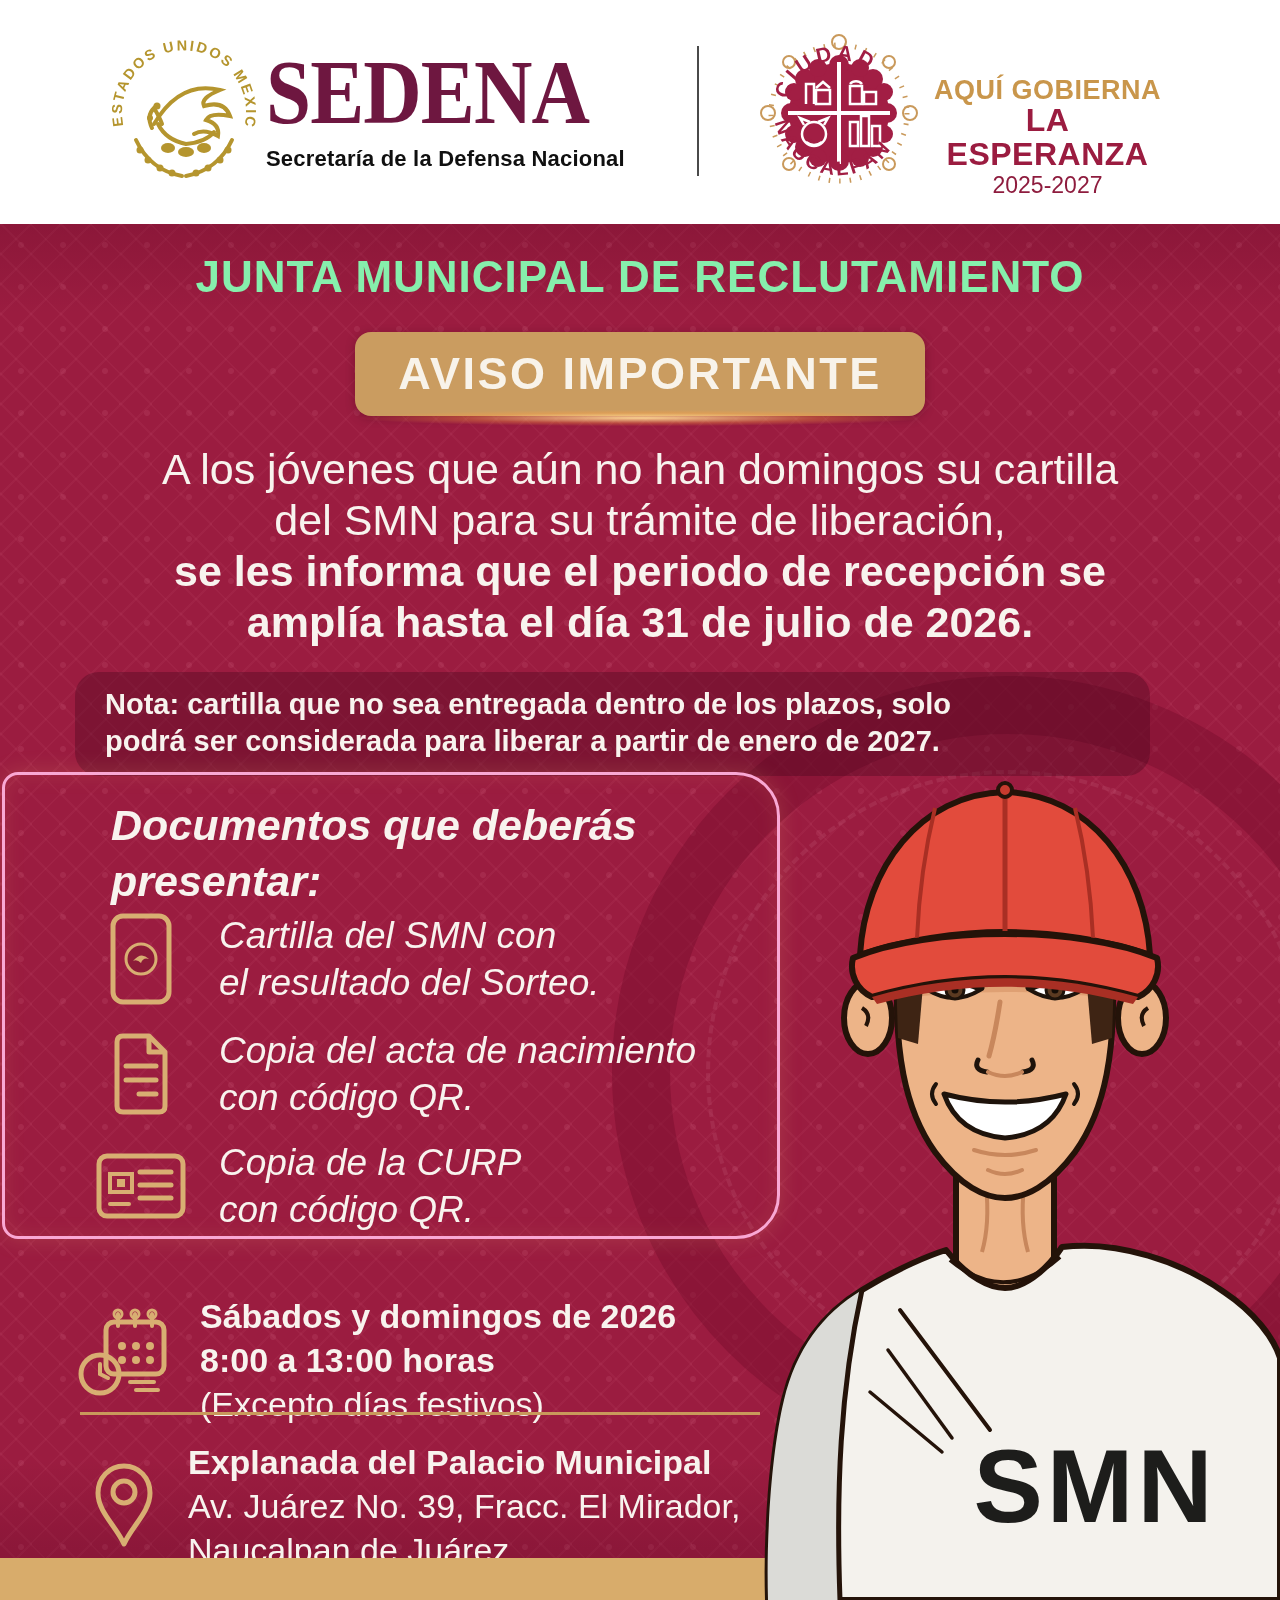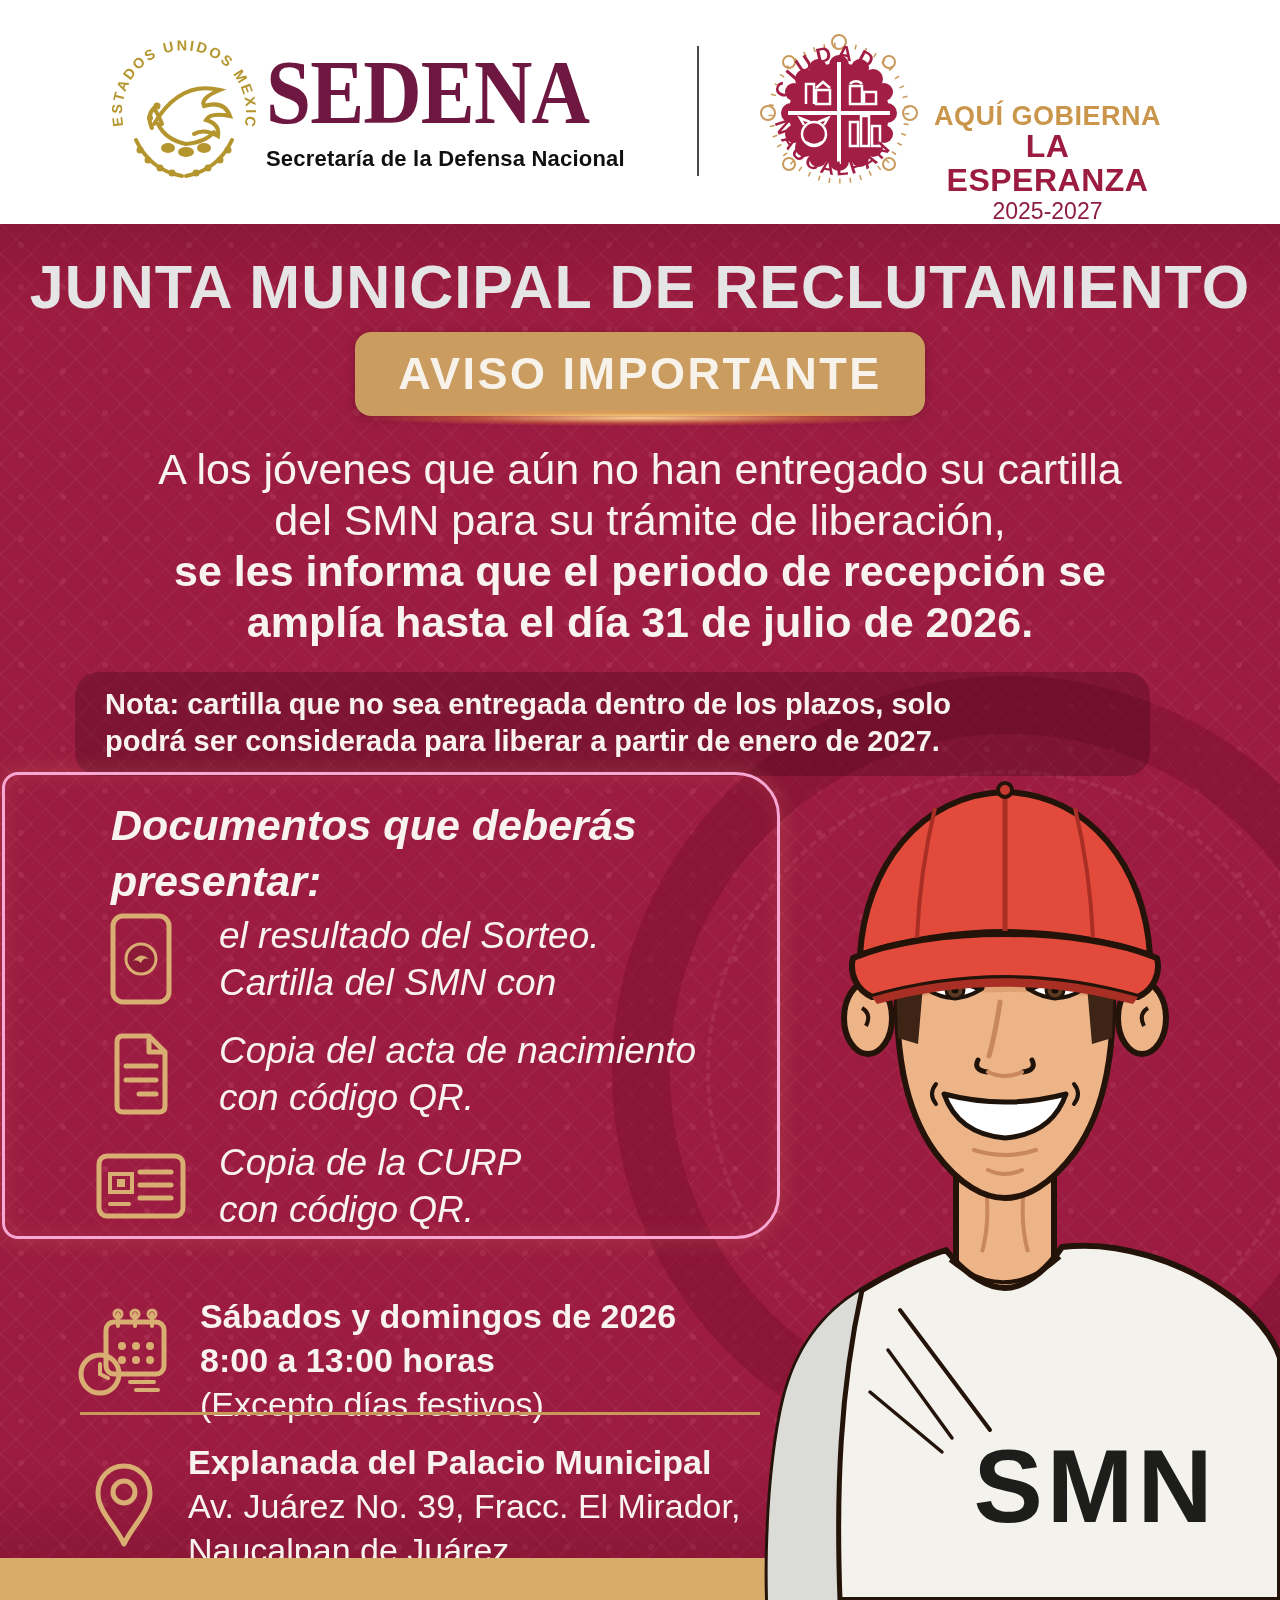--- a/index.html
+++ b/index.html
@@ -13,21 +13,21 @@
   .sedena-block{position:absolute;left:266px;top:46px;width:380px;}
   .sedena-word{
     font-family:"Liberation Serif",serif;font-weight:bold;color:#6E1740;
     font-size:92px;line-height:92px;letter-spacing:-1px;
     transform:scaleX(.88);transform-origin:left;
   }
   .sedena-sub{font-size:22px;font-weight:bold;color:#101010;margin-top:8px;letter-spacing:.2px;}
   .header-divider{position:absolute;left:697px;top:46px;width:2px;height:130px;background:#4a4a4a;}
   .naucalpan-logo{position:absolute;left:748px;top:22px;width:182px;height:182px;}
   .slogan-block{position:absolute;left:930px;top:76px;width:235px;text-align:center;line-height:1.05;}
-  .slogan-1{color:#C9964B;font-weight:bold;font-size:27px;letter-spacing:.5px;margin-top:26px;}
+  .slogan-1{color:#C9964B;font-weight:bold;font-size:27px;letter-spacing:.5px;}
   .slogan-2{color:#9B1C40;font-weight:bold;font-size:32px;letter-spacing:.5px;}
   .slogan-years{color:#8E1C3E;font-size:23px;margin-top:1px;}
   
   .body{
     position:absolute;top:224px;left:0;width:1280px;height:1376px;
     background:#9B1C40;
   }
   .body .pattern{
     position:absolute;inset:0;z-index:0;pointer-events:none;
     background-image:
@@ -44,21 +44,21 @@
   .watermark{
     position:absolute;left:612px;top:452px;width:676px;height:676px;border-radius:50%;
     border:58px solid rgba(120,14,44,.45);z-index:1;pointer-events:none;
   }
   .watermark::after{
     content:"";position:absolute;inset:36px;border-radius:50%;
     border:4px dashed rgba(185,80,110,.30);
   }
   .main-title{
     position:absolute;top:28px;left:0;width:100%;text-align:center;z-index:2;
-    color:#e5e5e5;font-weight:bold;font-size:61px;letter-spacing:1px;
+    color:#86efac;font-weight:bold;font-size:44px;letter-spacing:1px;
   }
   .aviso-badge{
     position:absolute;top:108px;left:355px;width:570px;height:84px;z-index:2;
     background:#CA9C60;border-radius:16px;display:flex;align-items:center;justify-content:center;
     color:#F8F3EA;font-weight:bold;font-size:45px;letter-spacing:2.5px;
     box-shadow:0 2px 10px rgba(60,0,20,.35);
   }
   .badge-glow{
     position:absolute;top:186px;left:360px;width:560px;height:16px;z-index:2;
     background:radial-gradient(ellipse at center, rgba(255,220,150,.95) 0%, rgba(255,160,70,.35) 45%, transparent 72%);
@@ -221,21 +221,21 @@
     <div class="pattern"></div>
     <div class="shade"></div>
     <div class="watermark"></div>
 
     <div class="main-title">JUNTA MUNICIPAL DE RECLUTAMIENTO</div>
 
     <div class="aviso-badge">AVISO IMPORTANTE</div>
     <div class="badge-glow"></div>
 
     <div class="intro">
-      <div>A los jóvenes que aún no han entregado su cartilla</div>
+      <div>A los jóvenes que aún no han domingos su cartilla</div>
       <div>del SMN para su trámite de liberación,</div>
       <div class="bold">se les informa que el periodo de recepción se</div>
       <div class="bold">amplía hasta el día 31 de julio de 2026.</div>
     </div>
 
     <div class="nota-box">
       <div>Nota: cartilla que no sea entregada dentro de los plazos, solo</div>
       <div>podrá ser considerada para liberar a partir de enero de 2027.</div>
     </div>
 
@@ -244,22 +244,22 @@
 
       <div class="doc-item doc-1">
         <div class="icon-box">
           <svg width="66" height="96" viewBox="0 0 66 96">
             <rect x="5" y="5" width="56" height="86" rx="10" fill="none" stroke="#D8AE72" stroke-width="5"></rect>
             <circle cx="33" cy="48" r="15" fill="#8C1B38" stroke="#D8AE72" stroke-width="3"></circle>
             <path d="M 25 50 Q 33 40 41 48 Q 35 46 33 52 Q 29 48 25 50 Z" fill="#D8AE72"></path>
           </svg>
         </div>
         <div class="doc-text">
+          <div>Cartilla del SMN con</div>
           <div>el resultado del Sorteo.</div>
-          <div>Cartilla del SMN con</div>
         </div>
       </div>
 
       <div class="doc-item doc-2">
         <div class="icon-box">
           <svg width="64" height="84" viewBox="0 0 64 84">
             <path d="M 8 10 Q 8 4 14 4 L 40 4 L 56 20 L 56 74 Q 56 80 50 80 L 14 80 Q 8 80 8 74 Z" fill="none" stroke="#D8AE72" stroke-width="5" stroke-linejoin="round"></path>
             <path d="M 40 4 L 40 20 L 56 20" fill="none" stroke="#D8AE72" stroke-width="5" stroke-linejoin="round"></path>
             <line x1="17" y1="34" x2="47" y2="34" stroke="#D8AE72" stroke-width="5" stroke-linecap="round"></line>
             <line x1="17" y1="48" x2="47" y2="48" stroke="#D8AE72" stroke-width="5" stroke-linecap="round"></line>

